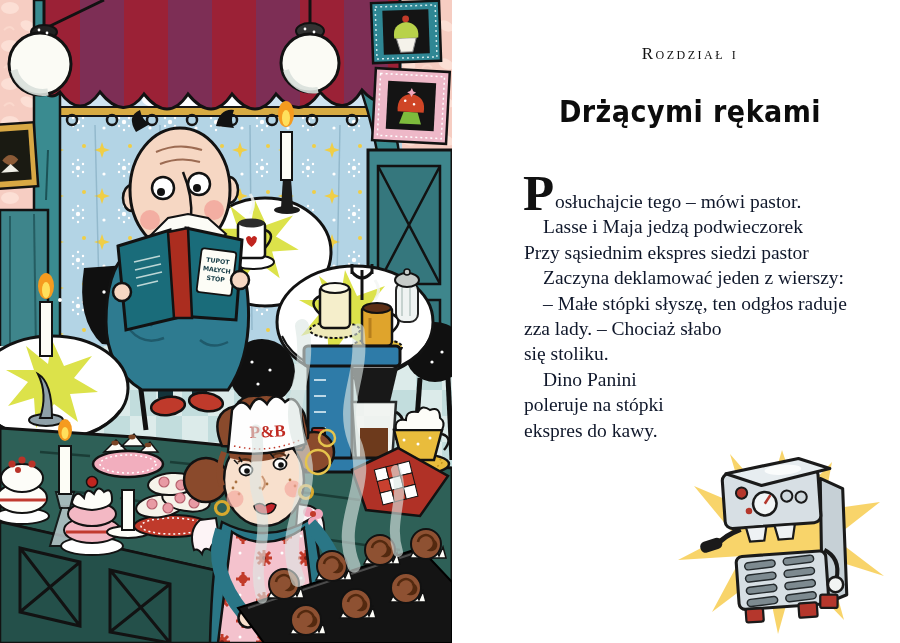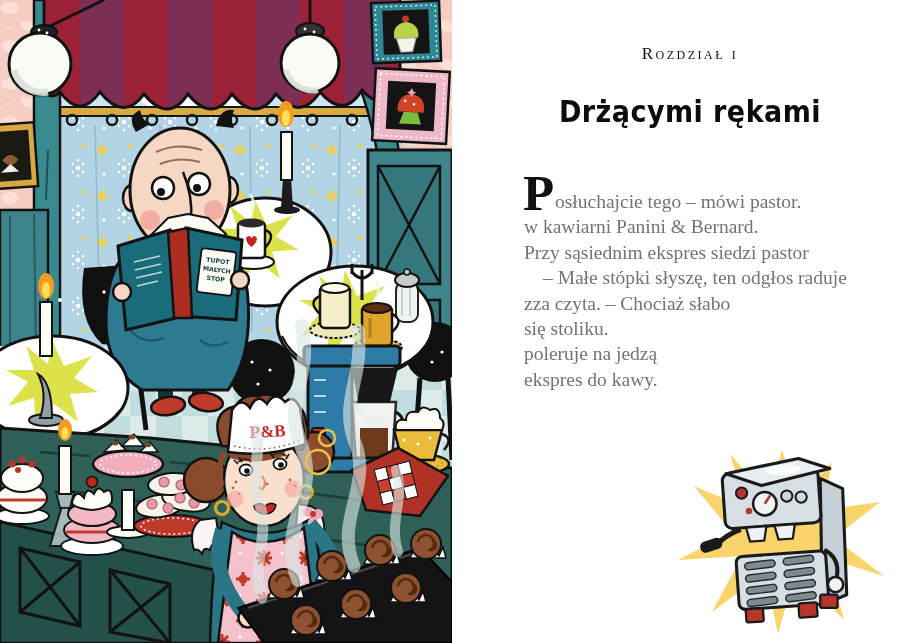--- a/index.html
+++ b/index.html
@@ -8,21 +8,21 @@
   
   .page-right{position:absolute;left:452px;top:0;width:476px;height:643px;background:#ffffff;}
   .chapter{position:absolute;top:44px;left:0;width:100%;text-align:center;
            font-variant:small-caps;letter-spacing:2.5px;font-size:17px;color:#111;}
   .title{position:absolute;top:94px;left:0;width:100%;text-align:center;margin:0;
          font-family:"DejaVu Sans",sans-serif;font-weight:900;font-size:30px;
          transform:scaleX(.9);letter-spacing:0.5px;color:#0c0c0c;}
   .dropcap{position:absolute;left:71px;top:168px;font-size:51px;line-height:1;
            font-weight:bold;color:#111;}
   .bodylines{position:absolute;left:72px;top:189px;width:320px;
-             font-size:19.5px;line-height:25.4px;color:#737373;}
+             font-size:19.5px;line-height:25.4px;color:#0f172a;}
   .line{white-space:nowrap;height:25.4px;}
   .line.first{padding-left:31px;}
   .line.indent{padding-left:19px;}
   .line.italic{}
   .machine-wrap{position:absolute;left:222px;top:448px;width:215px;height:190px;}
   
   .illus{position:absolute;left:0;top:0;width:452px;height:643px;}
 </style>
 </head>
 <body>
@@ -580,26 +580,28 @@
         <path d="M375,300 q7,-10 0,-20"></path>
     </g>
   </svg>
 
   <div class="page-right">
     <div class="chapter">Rozdział i</div>
     <h1 class="title">Drżącymi rękami</h1>
     <div class="dropcap">P</div>
     <div class="bodylines" id="body-lines">
         <div class="line first">osłuchajcie tego – mówi pastor.</div>
-        <div class="line">w kawiarni Panini &amp; Bernard.</div>
+        <div class="line indent">Lasse i Maja jedzą podwieczorek</div>
         <div class="line">Przy sąsiednim ekspres siedzi pastor</div>
+        <div class="line indent">Zaczyna deklamować jeden z wierszy:</div>
         <div class="line indent italic">– Małe stópki słyszę, ten odgłos raduje</div>
-        <div class="line">zza czyta. – Chociaż słabo</div>
+        <div class="line">zza lady. – Chociaż słabo</div>
         <div class="line">się stoliku.</div>
-        <div class="line">poleruje na jedzą</div>
+        <div class="line indent">Dino Panini</div>
+        <div class="line">poleruje na stópki</div>
         <div class="line">ekspres do kawy.</div>
       </div>
 
     <svg class="machine-wrap" viewBox="0 0 215 190">
       <polygon fill="#f8d262" opacity=".95" points="108,2 124,50 158,14 149,62 206,54 160,90 210,128 153,110 170,172 122,122 104,186 91,124 38,164 68,108 4,112 58,84 20,38 72,60 56,6 94,50"></polygon>
       <g transform="translate(32,8) scale(1.02)">
         <polygon points="112,22 134,32 138,136 114,146" fill="#c6d0d6" stroke="#1a1a1a" stroke-width="3" stroke-linejoin="round"></polygon>
         <g transform="rotate(-4 70 80)">
           <rect x="20" y="14" width="94" height="54" rx="7" fill="#d7dfe4" stroke="#1a1a1a" stroke-width="3"></rect>
           <polygon points="24,14 96,4 126,16 58,28" fill="#e7edf0" stroke="#1a1a1a" stroke-width="3" stroke-linejoin="round"></polygon>

